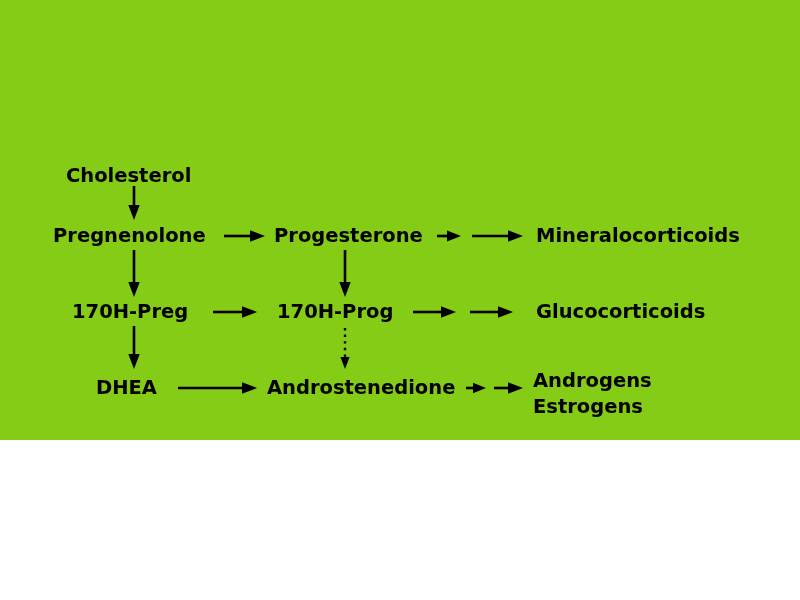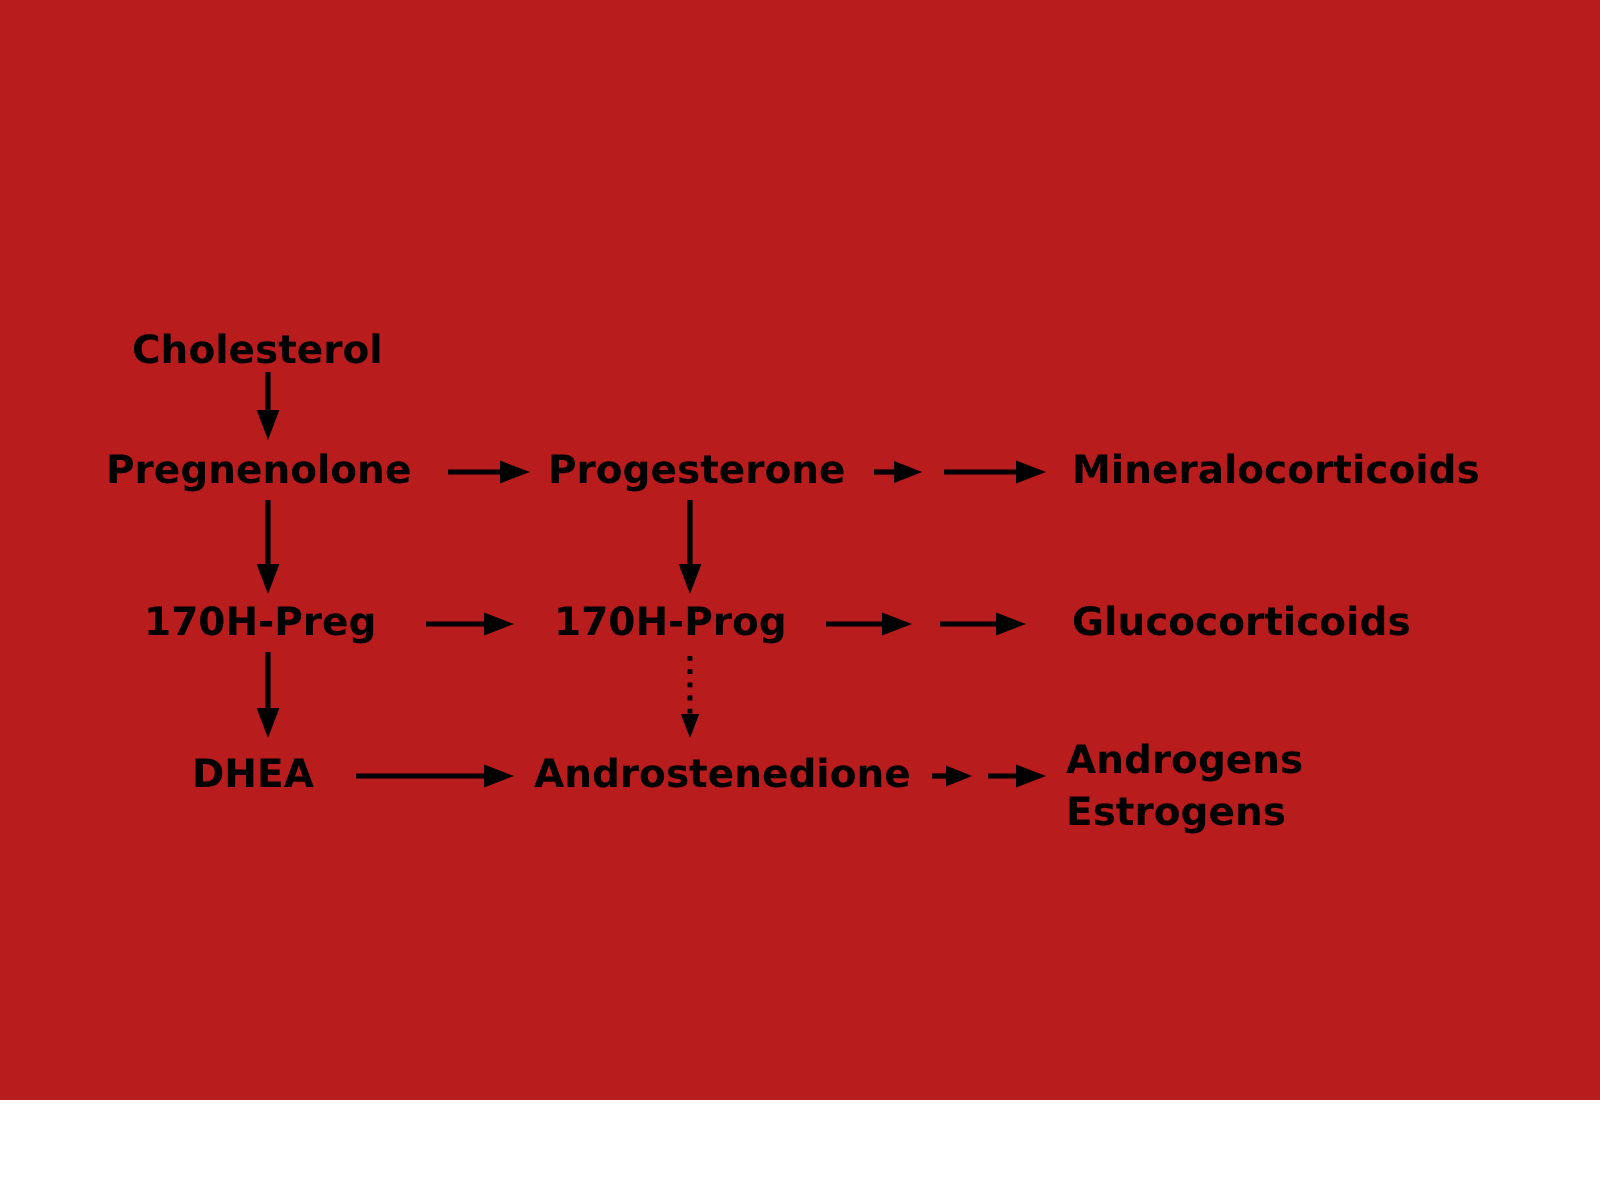--- a/index.html
+++ b/index.html
@@ -9,22 +9,22 @@
   }
   body {
     width: 800px;
     height: 600px;
     font-family: "DejaVu Sans", sans-serif;
     overflow: hidden;
   }
   #diagram-root {
     position: relative;
     width: 800px;
-    height: 550px;
-    background: #b91c1c;
+    height: 440px;
+    background: #84cc16;
     text-decoration: underline;
   }
   svg#pathway-svg {
     position: absolute;
     top: 0;
     left: 0;
     width: 800px;
     height: 600px;
     display: block;
   }

